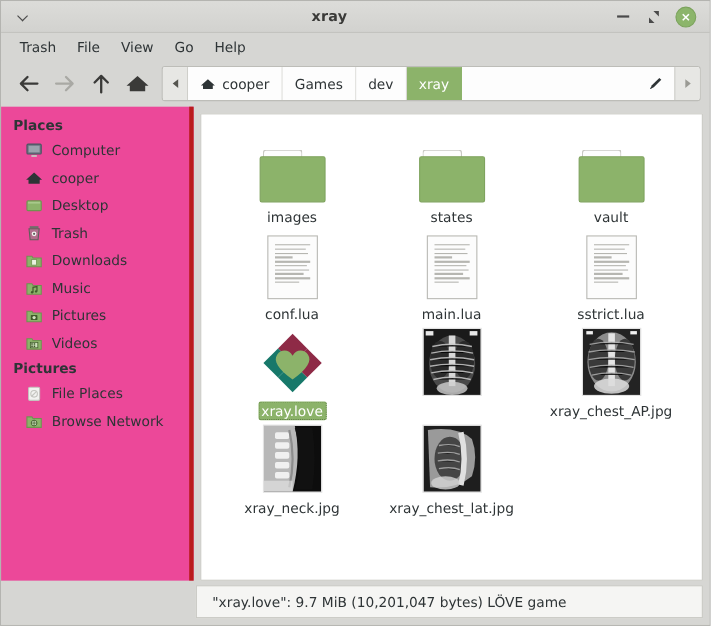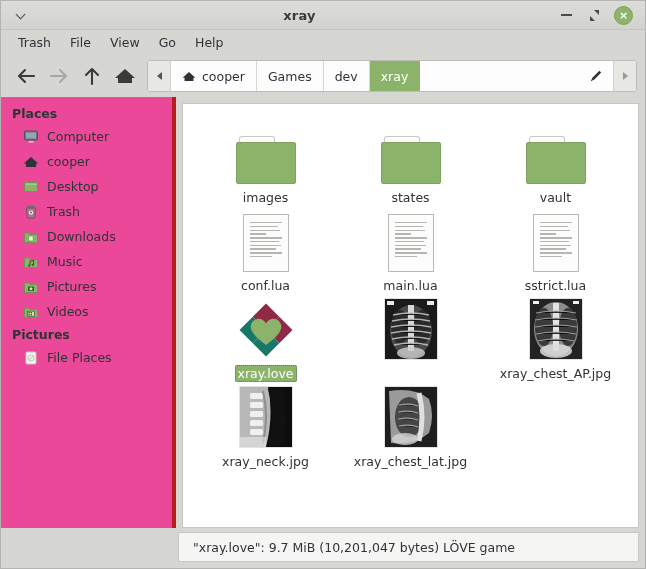--- a/index.html
+++ b/index.html
@@ -353,20 +353,28 @@
       <div class="sb-item">
         <svg class="sb-ico" viewBox="0 0 16 16">
           <rect x="3" y="2" width="10" height="12" rx="1.2" fill="#f2f2f0" stroke="#c4c4bf" stroke-width="1"></rect>
           <circle cx="8" cy="8" r="3" fill="none" stroke="#c4c4bf" stroke-width="1"></circle>
           <path d="M6 10 L10 6" stroke="#c4c4bf" stroke-width="1"></path>
         </svg>
         <span class="sb-label">File Places</span>
       </div>
 
 
+      <div class="sb-item">
+        <svg class="sb-ico" viewBox="0 0 16 16">
+          <path d="M1.5 4 L6 4 L7 5.5 L14.5 5.5 L14.5 13.5 L1.5 13.5 Z" fill="#8cb36a" stroke="#6f9350" stroke-width="1"></path>
+          <circle cx="8" cy="9.6" r="2.6" fill="#cfe0bd" stroke="#3f5a2a" stroke-width=".8"></circle>
+          <path d="M5.4 9.6 L10.6 9.6 M8 7 L8 12.2" stroke="#3f5a2a" stroke-width=".7"></path>
+        </svg>
+        <span class="sb-label">Browse Network</span>
+      </div>
 
     </div>
 
     <div class="filepane">
       <div class="grid">
 
         <div class="cell">
           <div class="thumb">
             <div class="folder">
               <div class="tab"></div>

